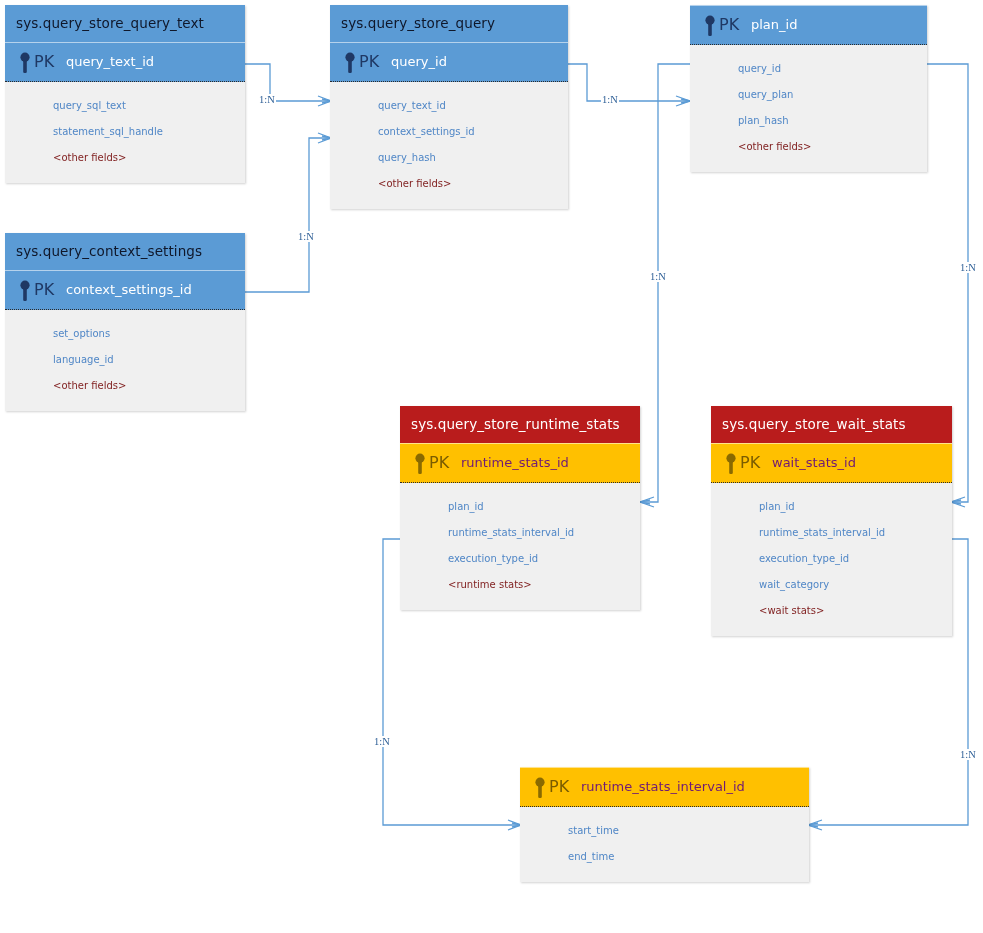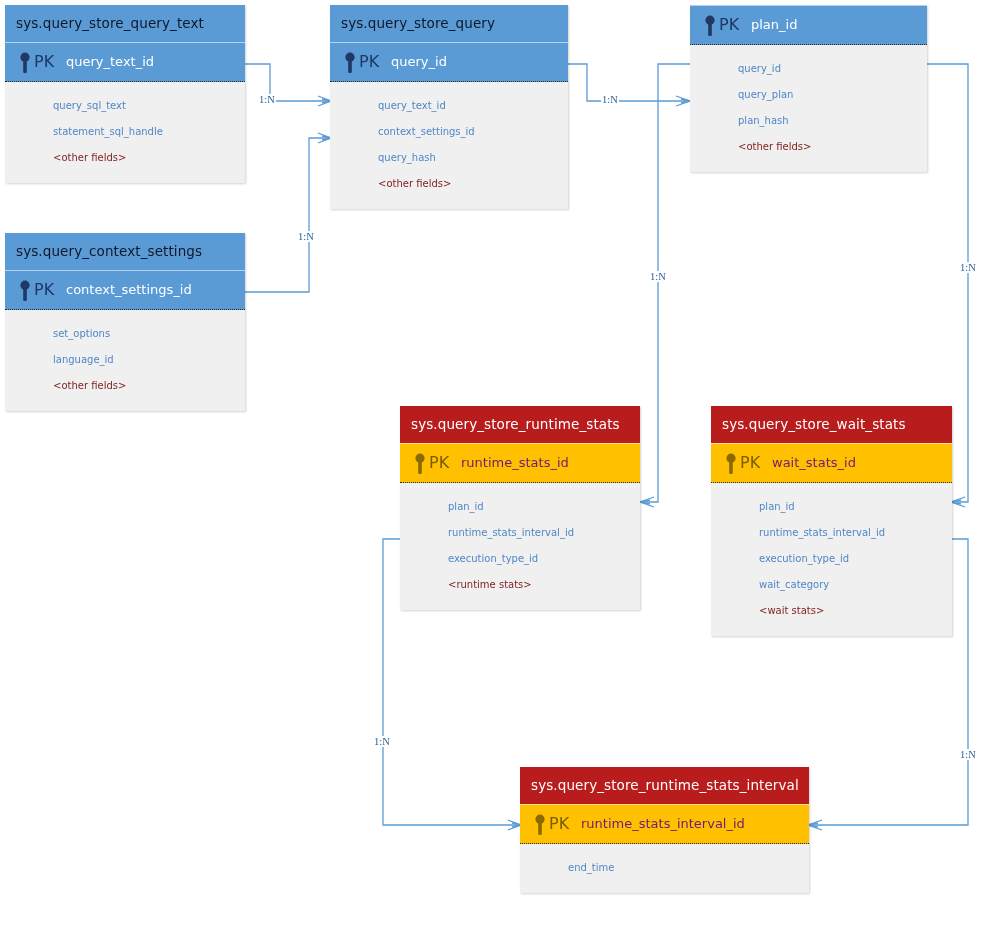--- a/index.html
+++ b/index.html
@@ -278,27 +278,27 @@
     <div class="ent-body">
       <div class="field">plan_id</div>
       <div class="field">runtime_stats_interval_id</div>
       <div class="field">execution_type_id</div>
       <div class="field">wait_category</div>
       <div class="field angle">&lt;wait stats&gt;</div>
     </div>
   </div>
 
   <div class="entity orange" style="left:520px; top:767px; width:289px;">
-    <div class="ent-title">sys.query_store_runtime_stats_interval</div>
     <div class="ent-pk">
       <svg class="keyicon" viewBox="0 0 12 22">
         <circle cx="6" cy="5.2" r="4.6" fill="#8a6a00"></circle>
         <rect x="4.2" y="8" width="3.6" height="13" rx="1.3" fill="#8a6a00"></rect>
       </svg>
       <span class="pk-label">PK</span>
       <span class="pk-name">runtime_stats_interval_id</span>
     </div>
     <div class="ent-body">
+      <div class="field">start_time</div>
       <div class="field">end_time</div>
     </div>
   </div>
 
 </div>
 
 </body></html>

